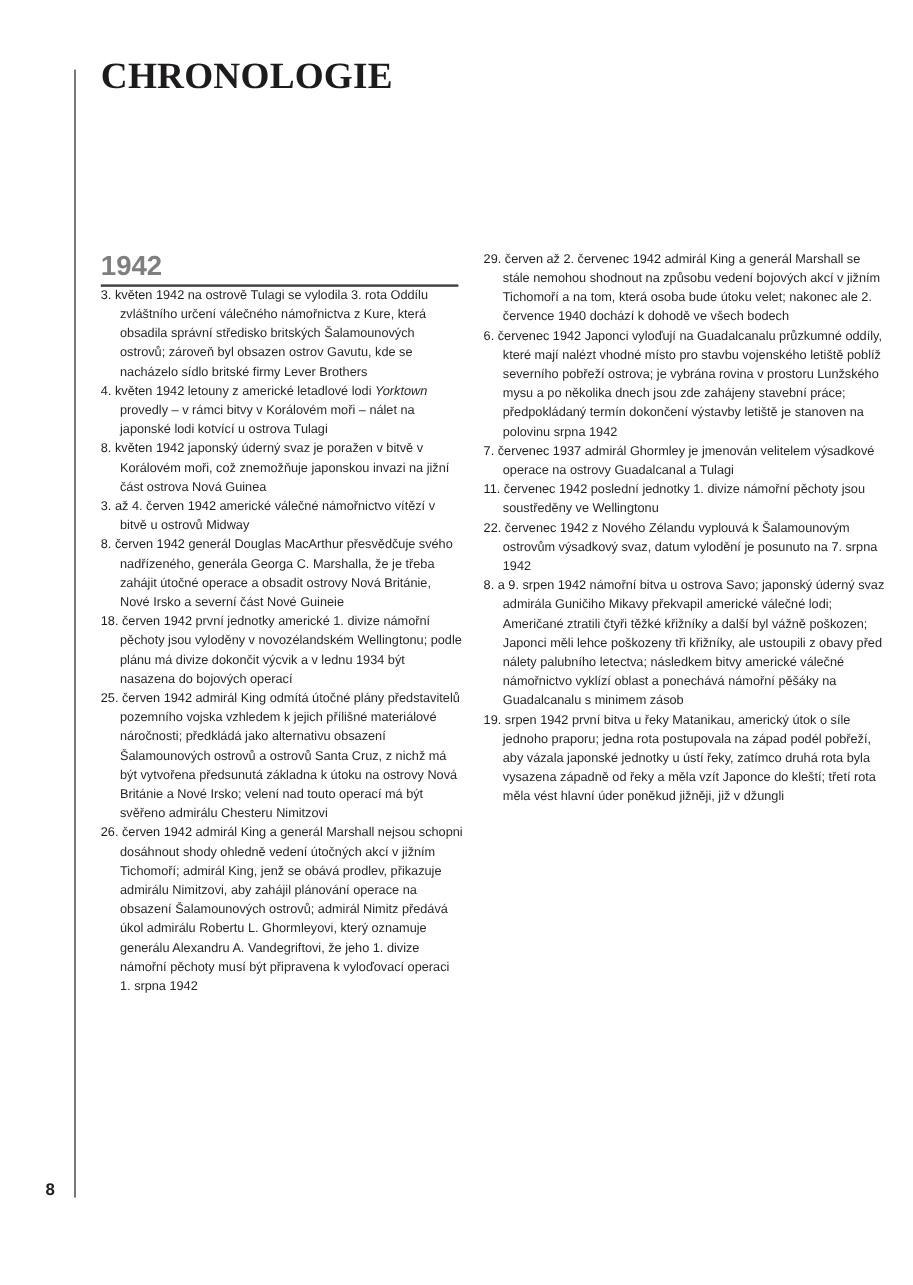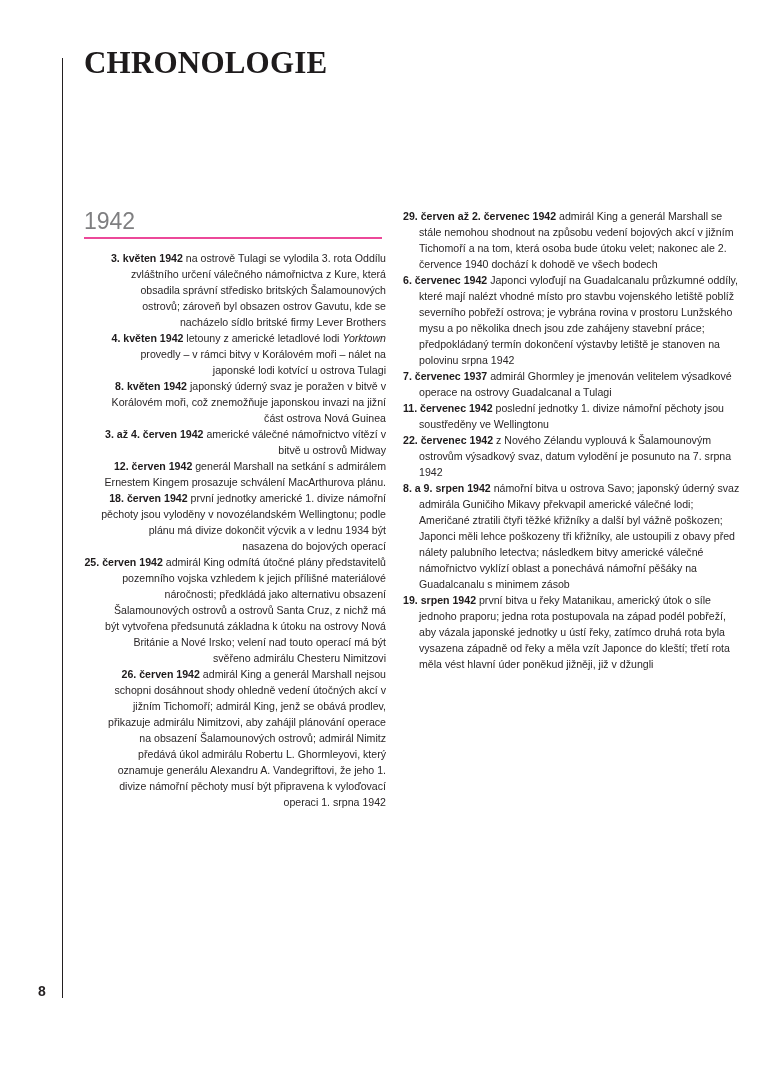--- a/index.html
+++ b/index.html
@@ -4,43 +4,43 @@
 <style>
   html, body { margin: 0; padding: 0; background: #ffffff; }
   body { width: 761px; height: 1071px; position: relative; overflow: hidden;
          font-family: "Liberation Sans", sans-serif; color: #231f20; }
   .vline { position: absolute; left: 62px; top: 58px; width: 1px; height: 940px; background: #231f20; }
   .page-title { position: absolute; left: 84px; top: 46px; margin: 0;
     font-family: Liberation Serif, serif; font-weight: bold; font-size: 31px;
     letter-spacing: 0.2px; color: #1e1b1c; line-height: 1.1; }
   .page-num { position: absolute; left: 38px; top: 983px; font-size: 14px; font-weight: bold; color: #231f20; }
   .year-heading { position: absolute; left: 84px; top: 208px; width: 298px; margin: 0;
-    font-size: 23px; font-weight: normal; color: #7f7f81; line-height: 1.2;
-    border-bottom: 2px solid #ec4899; padding-bottom: 1px; }
+    font-size: 23px; font-weight: bold; color: #7f7f81; line-height: 1.2;
+    border-bottom: 2px solid #404040; padding-bottom: 1px; }
   .col { position: absolute; font-size: 10.6px; line-height: 16px; color: #2a2627; }
-  .col-left { left: 84px; top: 250px; width: 302px; text-align: right; }
+  .col-left { left: 84px; top: 238px; width: 302px; }
   .col-right { left: 403px; top: 208px; width: 338px; }
   .entry { margin: 0 0 0 0; padding-left: 16px; text-indent: -16px; }
-  .entry .date { font-weight: bold; color: #1e1b1c; }
+  .entry .date { font-weight: normal; color: #1e1b1c; }
 </style>
 </head>
 <body>
 
 <div class="vline"></div>
 
 <h1 class="page-title">CHRONOLOGIE</h1>
 
 <h2 class="year-heading">1942</h2>
 
 <div class="col col-left">
   <p class="entry"><span class="date">3. květen 1942</span><span> na ostrově Tulagi se vylodila 3. rota Oddílu zvláštního určení válečného námořnictva z Kure, která obsadila správní středisko britských Šalamounových ostrovů; zároveň byl obsazen ostrov Gavutu, kde se nacházelo sídlo britské firmy Lever Brothers</span></p>
   <p class="entry"><span class="date">4. květen 1942</span><span> letouny z americké letadlové lodi </span><i>Yorktown</i><span> provedly – v rámci bitvy v Korálovém moři – nálet na japonské lodi kotvící u ostrova Tulagi</span></p>
   <p class="entry"><span class="date">8. květen 1942</span><span> japonský úderný svaz je poražen v bitvě v Korálovém moři, což znemožňuje japonskou invazi na jižní část ostrova Nová Guinea</span></p>
   <p class="entry"><span class="date">3. až 4. červen 1942</span><span> americké válečné námořnictvo vítězí v bitvě u ostrovů Midway</span></p>
-  <p class="entry"><span class="date">12. červen 1942</span><span> generál Marshall na setkání s admirálem Ernestem Kingem prosazuje schválení MacArthurova plánu.</span></p>
+  <p class="entry"><span class="date">8. červen 1942</span><span> generál Douglas MacArthur přesvědčuje svého nadřízeného, generála Georga C. Marshalla, že je třeba zahájit útočné operace a obsadit ostrovy Nová Británie, Nové Irsko a severní část Nové Guineie</span></p>
   <p class="entry"><span class="date">18. červen 1942</span><span> první jednotky americké 1. divize námořní pěchoty jsou vyloděny v novozélandském Wellingtonu; podle plánu má divize dokončit výcvik a v lednu 1934 být nasazena do bojových operací</span></p>
   <p class="entry"><span class="date">25. červen 1942</span><span> admirál King odmítá útočné plány představitelů pozemního vojska vzhledem k jejich přílišné materiálové náročnosti; předkládá jako alternativu obsazení Šalamounových ostrovů a ostrovů Santa Cruz, z nichž má být vytvořena předsunutá základna k útoku na ostrovy Nová Británie a Nové Irsko; velení nad touto operací má být svěřeno admirálu Chesteru Nimitzovi</span></p>
   <p class="entry"><span class="date">26. červen 1942</span><span> admirál King a generál Marshall nejsou schopni dosáhnout shody ohledně vedení útočných akcí v jižním Tichomoří; admirál King, jenž se obává prodlev, přikazuje admirálu Nimitzovi, aby zahájil plánování operace na obsazení Šalamounových ostrovů; admirál Nimitz předává úkol admirálu Robertu L. Ghormleyovi, který oznamuje generálu Alexandru A. Vandegriftovi, že jeho 1. divize námořní pěchoty musí být připravena k vyloďovací operaci 1. srpna 1942</span></p>
 </div>
 
 <div class="col col-right">
   <p class="entry"><span class="date">29. červen až 2. červenec 1942</span><span> admirál King a generál Marshall se stále nemohou shodnout na způsobu vedení bojových akcí v jižním Tichomoří a na tom, která osoba bude útoku velet; nakonec ale 2. července 1940 dochází k dohodě ve všech bodech</span></p>
   <p class="entry"><span class="date">6. červenec 1942</span><span> Japonci vyloďují na Guadalcanalu průzkumné oddíly, které mají nalézt vhodné místo pro stavbu vojenského letiště poblíž severního pobřeží ostrova; je vybrána rovina v prostoru Lunžského mysu a po několika dnech jsou zde zahájeny stavební práce; předpokládaný termín dokončení výstavby letiště je stanoven na polovinu srpna 1942</span></p>
   <p class="entry"><span class="date">7. červenec 1937</span><span> admirál Ghormley je jmenován velitelem výsadkové operace na ostrovy Guadalcanal a Tulagi</span></p>
   <p class="entry"><span class="date">11. červenec 1942</span><span> poslední jednotky 1. divize námořní pěchoty jsou soustředěny ve Wellingtonu</span></p>

